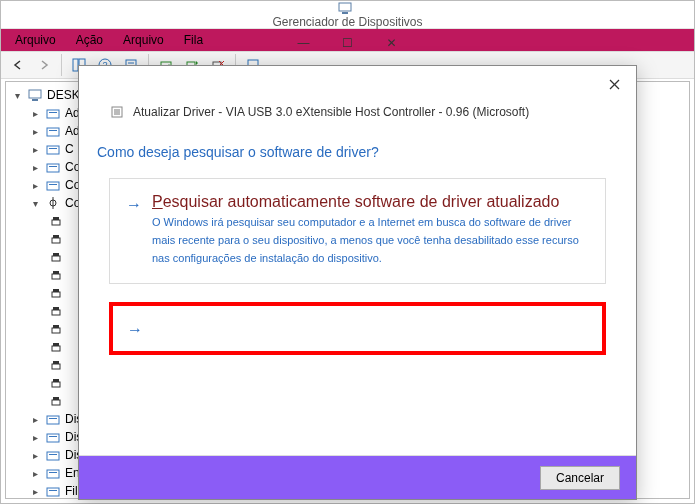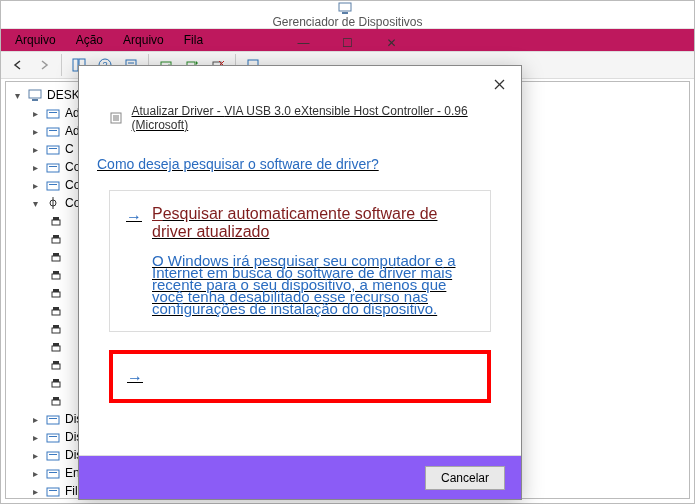--- a/index.html
+++ b/index.html
@@ -80,25 +80,24 @@
   .expander{width:11px;text-align:center;color:#555;font-size:10px;line-height:11px;}
   .node-icon{width:16px;height:16px;display:flex;align-items:center;justify-content:center;}
   .indent1{padding-left:18px;}
   .indent2{padding-left:36px;}
   .cutoff{overflow:hidden;white-space:nowrap;}
 
   
   .dialog{
     position:absolute;
     left:78px; top:65px;
-    width:444px; height:435px;
+    width:559px; height:435px;
     background:#fff;
     border:1px solid #888;
     box-shadow:0 4px 20px rgba(0,0,0,.25);
-    text-decoration:underline;
   }
   .dlg-close{
     position:absolute; right:6px; top:6px;
     width:32px;height:24px;
     display:flex;align-items:center;justify-content:center;
     font-size:14px;color:#333;
   }
   .dlg-header{
     display:flex;align-items:center;gap:8px;
     padding:38px 30px 0 30px;
@@ -117,21 +116,21 @@
     display:flex;gap:10px;
     align-items:flex-start;
   }
   .opt-box.highlight{
     border:4px solid #f00;
     padding:12px 14px 14px 14px;
   }
   .opt-arrow{color:#2a6cc0;font-size:16px;line-height:18px;margin-top:1px;}
   .opt-title{color:#7f1d1d;font-size:16px;line-height:18px;}
   .opt-title .ul{text-decoration:underline;}
-  .opt-desc{color:#2a6cc0;font-size:15px;line-height:12px;margin-top:14px;max-width:430px;}
+  .opt-desc{color:#2a6cc0;font-size:11px;line-height:18px;margin-top:2px;max-width:430px;}
   .dlg-footer{
     position:absolute;left:0;right:0;bottom:0;
     height:44px;
     border-top:1px solid #ddd;
     background:#8b5cf6;
     display:flex;align-items:center;justify-content:flex-end;
     padding:0 16px;
   }
   .dlg-btn{
     min-width:80px;height:24px;

